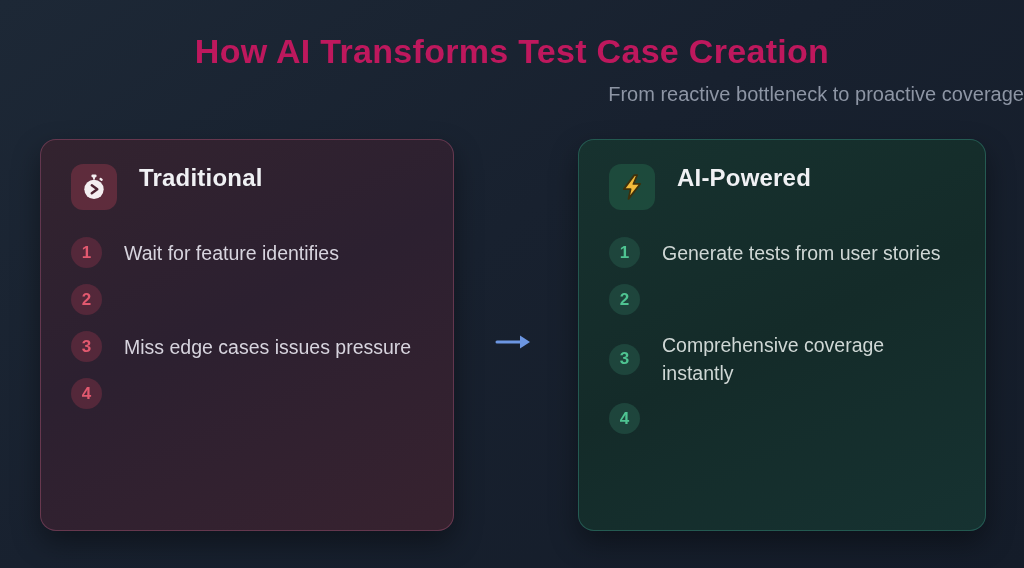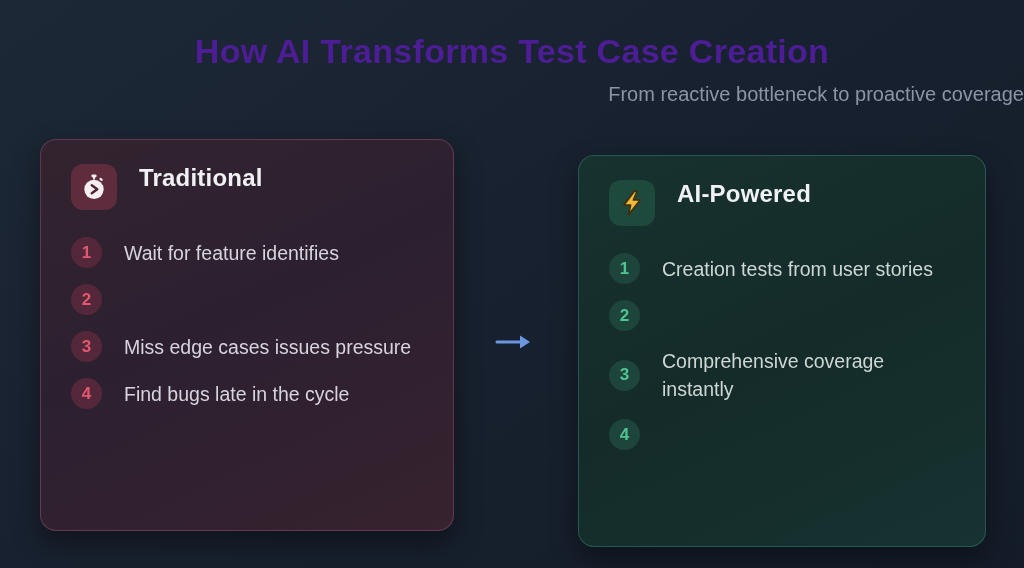--- a/index.html
+++ b/index.html
@@ -9,21 +9,21 @@
     background: linear-gradient(145deg, #1d2836 0%, #18212f 45%, #141c29 100%);
     overflow: hidden;
   }
   .stage { position: relative; width: 1024px; height: 568px; }
 
   
   .page-title {
     margin: 0; padding-top: 32px;
     text-align: center;
     font-size: 34px; font-weight: bold;
-    color: #4c1d95; letter-spacing: 0.3px;
+    color: #be185d; letter-spacing: 0.3px;
   }
   .page-subtitle {
     margin: 0; padding-top: 12px;
     text-align: right;
     font-size: 20px; color: #8d95a4;
   }
 
   
   .card {
     position: absolute; top: 139px; height: 392px;
@@ -34,21 +34,20 @@
   }
   .card-traditional {
     left: 40px; width: 414px;
     background: linear-gradient(155deg, #33232f 0%, #2c2030 45%, #37222f 100%);
     border: 1px solid rgba(186, 92, 128, 0.38);
   }
   .card-ai {
     left: 578px; width: 408px;
     background: linear-gradient(155deg, #17322f 0%, #142b29 50%, #163231 100%);
     border: 1px solid rgba(64, 170, 150, 0.35);
-    margin-top: 16px;
   }
 
   .panel-header {
     display: flex; align-items: flex-start; gap: 22px;
     margin: 2px 0 27px 0;
   }
   .icon-tile {
     width: 46px; height: 46px; border-radius: 12px;
     display: flex; align-items: center; justify-content: center;
     flex: 0 0 46px;
@@ -113,21 +112,20 @@
     </div>
     <div class="row">
       <div class="badge">2</div>
     </div>
     <div class="row">
       <div class="badge">3</div>
       <div class="row-text">Miss edge cases issues pressure</div>
     </div>
     <div class="row">
       <div class="badge">4</div>
-      <div class="row-text">Find bugs late in the cycle</div>
     </div>
   </div>
 
   <div class="transform-arrow">
     <svg width="40" height="22" viewBox="0 0 40 22" aria-hidden="true">
       <line x1="3" y1="11" x2="29" y2="11" stroke="#6c96e2" stroke-width="3" stroke-linecap="round"></line>
       <path d="M26 4.5 L36 11 L26 17.5 Z" fill="#6c96e2"></path>
     </svg>
   </div>
 
@@ -136,21 +134,21 @@
       <div class="icon-tile tile-green">
         <svg width="28" height="28" viewBox="0 0 24 24" aria-hidden="true">
           <path d="M14 1.8 L5 13.8 L10.8 13.8 L9 22.2 L19 9.4 L13.2 9.4 L16.4 1.8 Z" fill="#f2b93b" stroke="#3e300c" stroke-width="1.5" stroke-linejoin="round"></path>
         </svg>
       </div>
       <div class="panel-title">AI-Powered</div>
     </div>
 
     <div class="row">
       <div class="badge">1</div>
-      <div class="row-text">Creation tests from user stories</div>
+      <div class="row-text">Generate tests from user stories</div>
     </div>
     <div class="row">
       <div class="badge">2</div>
     </div>
     <div class="row">
       <div class="badge">3</div>
       <div class="row-text">Comprehensive coverage
 instantly</div>
     </div>
     <div class="row">

